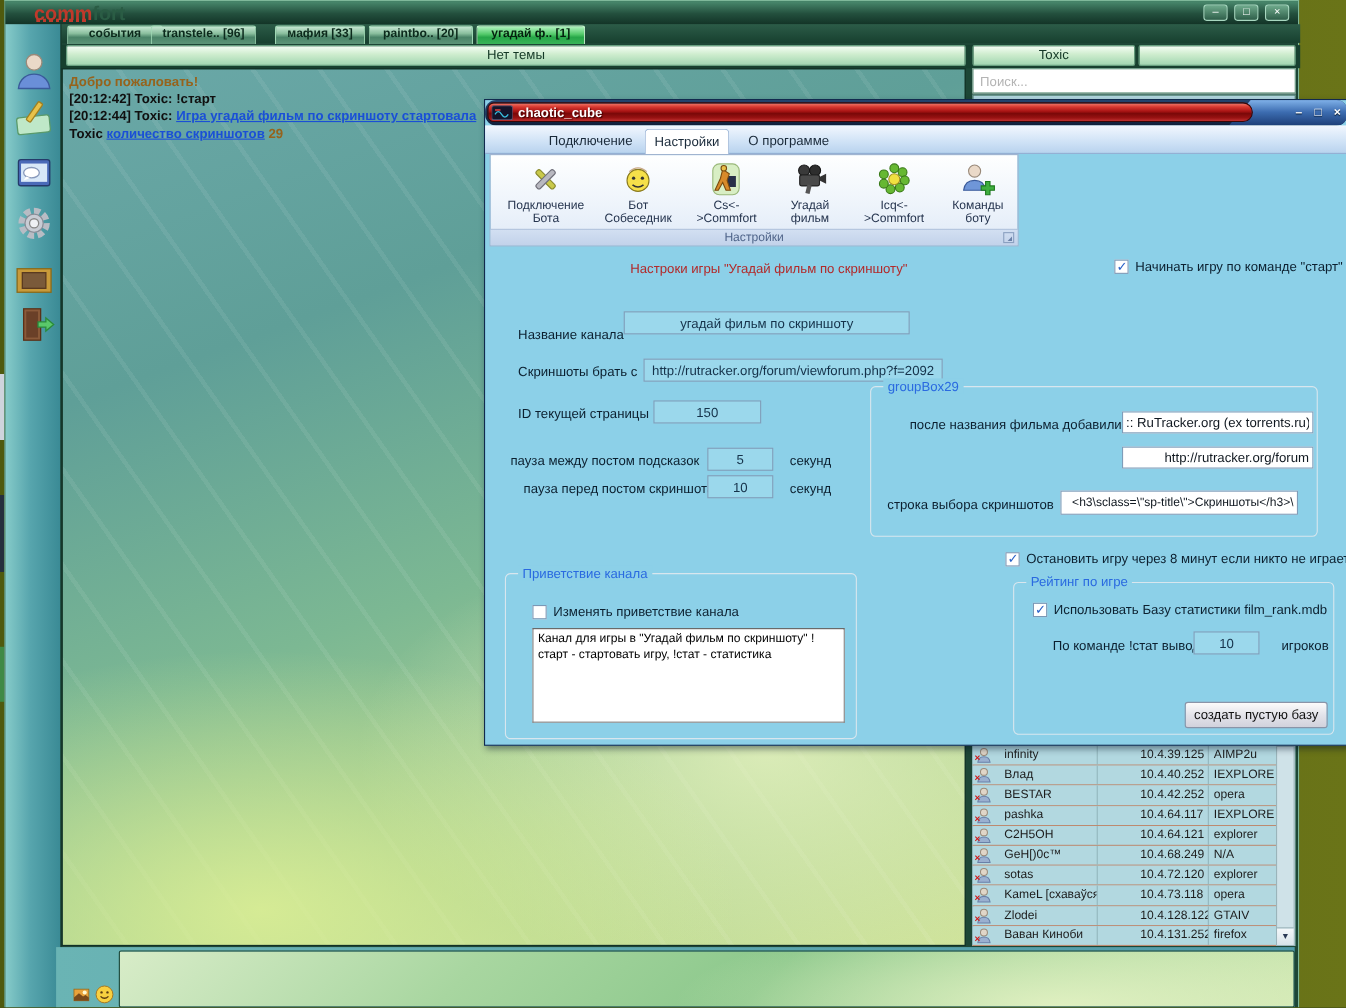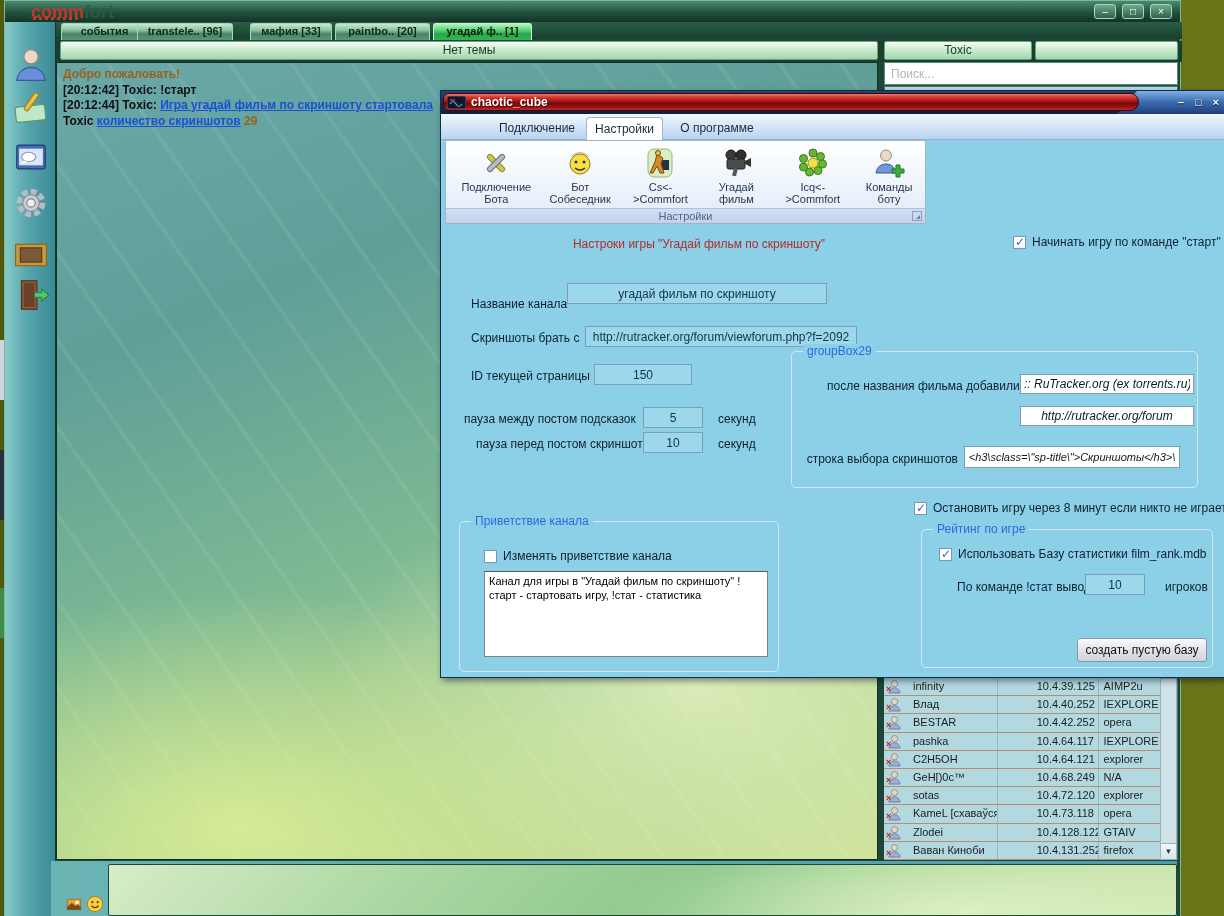--- a/index.html
+++ b/index.html
@@ -74,21 +74,21 @@
   .composer-box{position:absolute;left:108px;top:864px;width:1069px;height:52px;border:1px solid #1d4636;border-radius:2px;
      background:
        radial-gradient(ellipse 500px 120px at 80% 100%, rgba(235,245,200,0.8), transparent 70%),
        linear-gradient(135deg,#d8ecc8 0%,#a8d6a0 30%,#8cc88c 55%,#b4dca4 82%,#cce6b0 100%);}
   .mini-icon{position:absolute;cursor:pointer;}
   .mini-icon svg{width:100%;height:100%;}
 
   
   .dlg{position:absolute;left:440px;top:90px;width:786px;height:588px;background:#8cd0e8;border:1px solid #122a4e;
      box-shadow:2px 3px 6px rgba(0,15,35,0.45);}
-  .dlg-titlebar{position:absolute;left:0;top:0;width:100%;height:23px;background:linear-gradient(180deg,#24446e,#101f3a);overflow:hidden;}
+  .dlg-titlebar{position:absolute;left:0;top:0;width:100%;height:23px;background:linear-gradient(180deg,#24446e,#101f3a);overflow:hidden;border-radius:10px;}
   .dlg-title-blue{position:absolute;right:0;top:0;width:110px;height:23px;
      background:linear-gradient(180deg,#7fb0e8 0%,#3c6cb0 48%,#1d3f78 100%);
      clip-path:polygon(20% 0,100% 0,100% 100%,2% 100%);}
   .dlg-title-red{position:absolute;left:2px;top:2px;right:86px;height:18px;border:1px solid #3a0606;
      border-radius:8px 12px 12px 8px;
      background:linear-gradient(180deg,#f07868 0%,#d83830 20%,#a81414 45%,#7a0808 58%,#981212 82%,#c03030 100%);}
   .dlg-title-icon{position:absolute;left:6px;top:5px;width:19px;height:13px;}
   .dlg-title-text{position:absolute;left:30px;top:4px;color:#fff;font-size:12px;font-weight:bold;text-shadow:1px 1px 1px #400;}
   .dlg-controls{position:absolute;right:6px;top:4px;display:flex;gap:11px;}
   .dlg-btn{color:#fff;font-size:11px;font-weight:bold;line-height:14px;cursor:pointer;text-shadow:0 1px 1px #012;}
@@ -107,21 +107,21 @@
   .rlabel{font-size:11px;color:#26354f;text-align:center;line-height:12px;max-width:86px;}
   .ribbon-footer{position:absolute;left:0;bottom:0;width:100%;height:15px;
      background:linear-gradient(180deg,#d2dff2,#c2d2ea);color:#50658a;font-size:11px;text-align:center;line-height:14px;border-top:1px solid #b0c2dc;}
   .launcher{position:absolute;right:3px;bottom:2px;width:10px;height:10px;border:1px solid #8aa0c0;cursor:pointer;}
   .launcher::after{content:"";position:absolute;right:1px;bottom:1px;border-left:4px solid transparent;border-bottom:4px solid #6a80a8;}
 
   
   .dlbl{position:absolute;font-size:12px;color:#0c2030;white-space:nowrap;}
   .dheading{position:absolute;font-size:12px;color:#b22a2a;text-align:center;white-space:nowrap;}
   .dinput{position:absolute;border:1px solid #7f9db9;background:#9bd8ec;font-size:12px;color:#15324a;text-align:center;padding:0;}
-  .dinput.white{background:#fff;text-align:center;padding:0 3px;color:#101820;font-style:italic;}
+  .dinput.white{background:#fff;text-align:right;padding:0 3px;color:#101820;}
   .dinput.small{font-size:11px;}
   .groupbox{position:absolute;border:1px solid #d8e6ee;border-radius:5px;}
   .gtitle{position:absolute;top:-8px;left:11px;background:#8cd0e8;padding:0 4px;font-size:12px;color:#2a6ae0;white-space:nowrap;}
   .cb{position:absolute;display:flex;align-items:center;gap:6px;cursor:pointer;}
   .cbbox{width:13px;height:13px;background:#fff;border:1px solid #7a98b6;position:relative;flex:0 0 13px;}
   .cb.on .cbbox::after{content:"✓";position:absolute;left:1px;top:-2px;color:#2a62c8;font-size:12px;font-weight:bold;}
   .cblbl{font-size:12px;color:#0c2030;white-space:nowrap;}
   .dtextarea{position:absolute;background:#fff;border:1px solid #808080;border-top-color:#5a5a5a;
      font-size:11px;color:#000;line-height:14px;padding:2px 4px;overflow:hidden;}
   .dbutton{position:absolute;border:1px solid #8a94a8;border-radius:3px;

